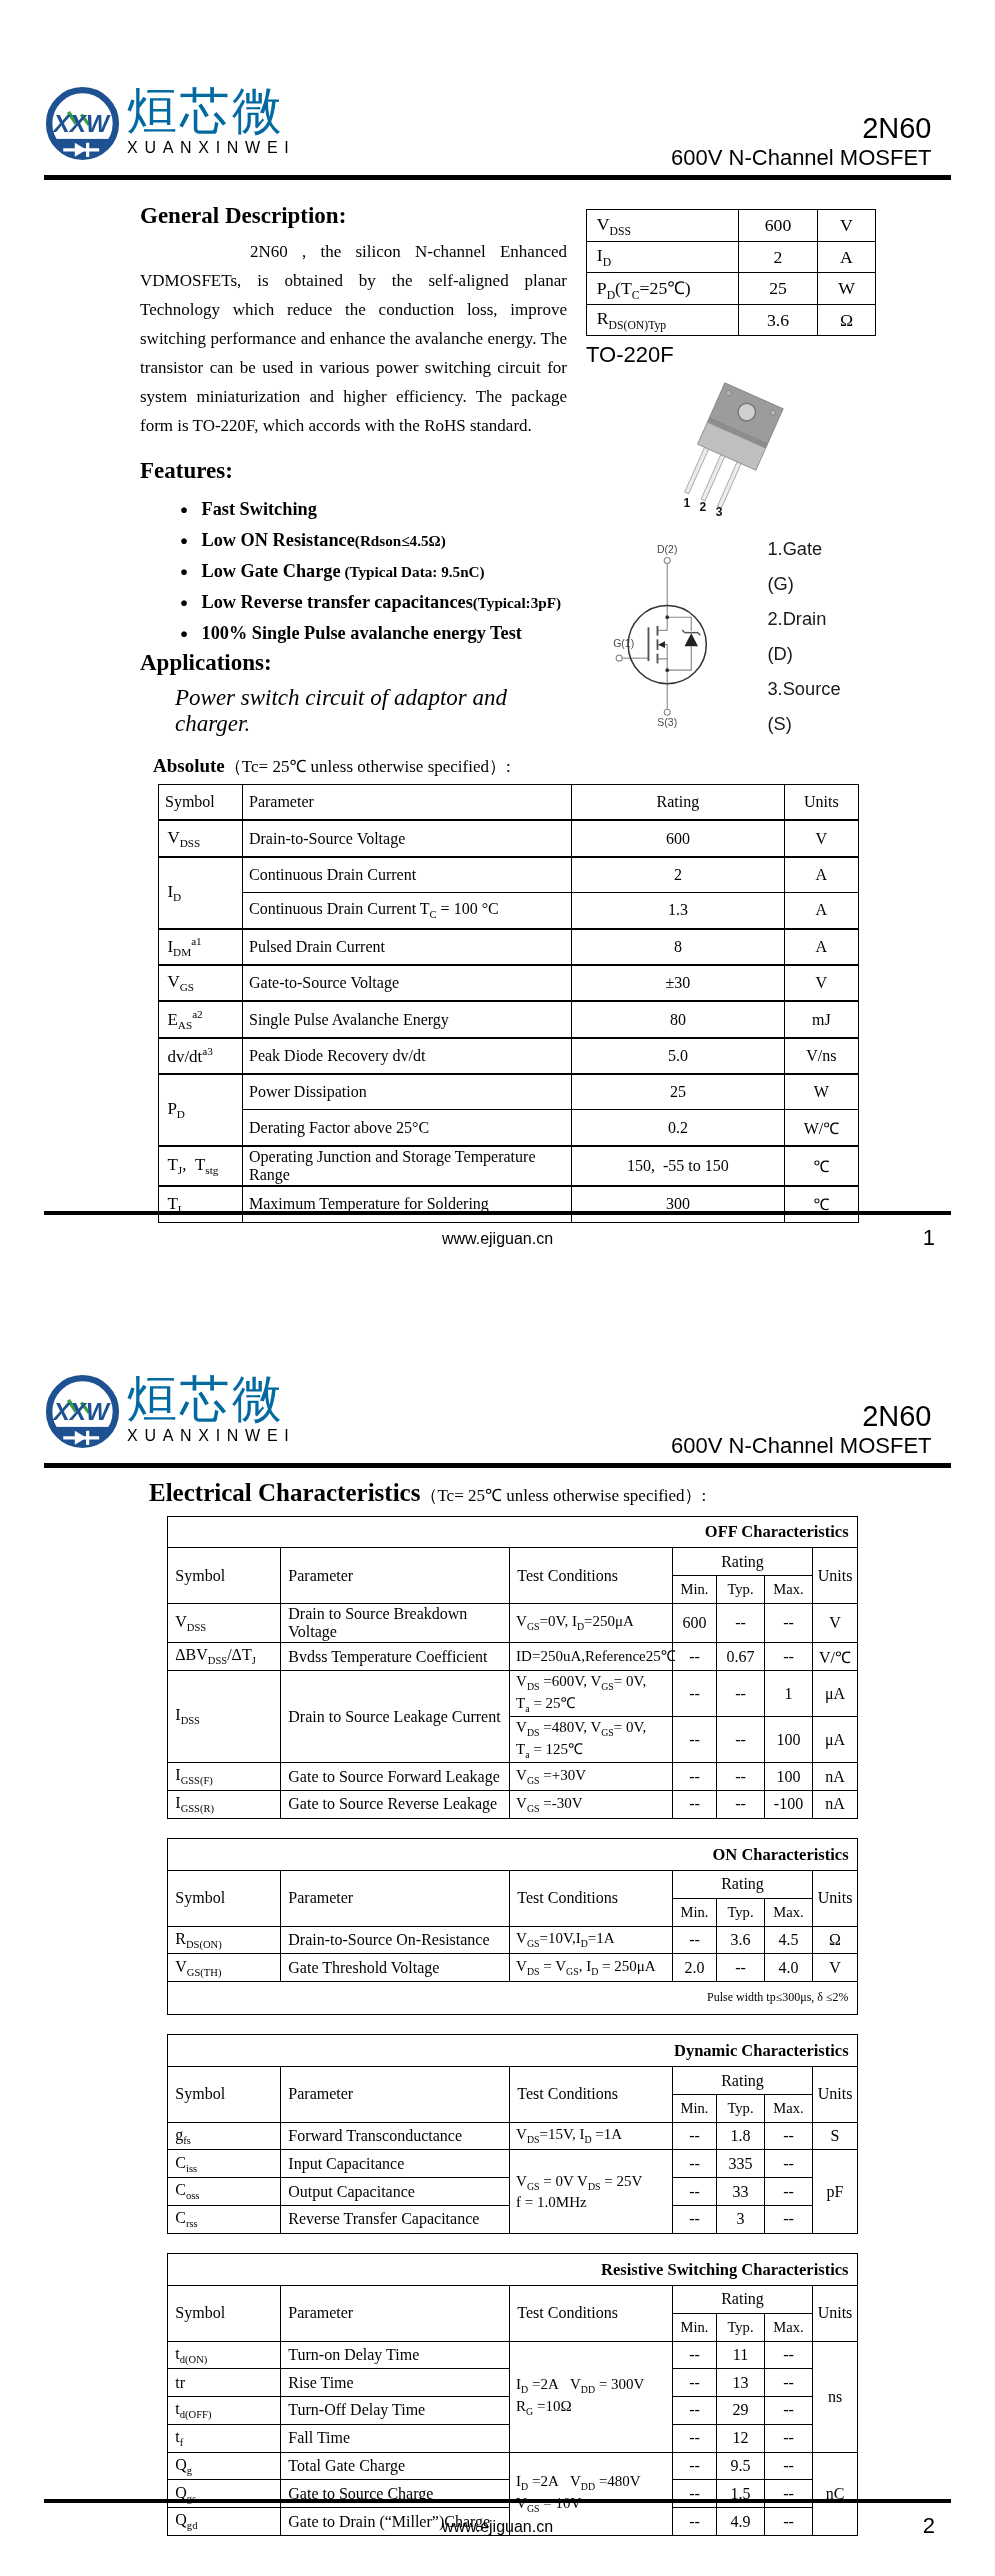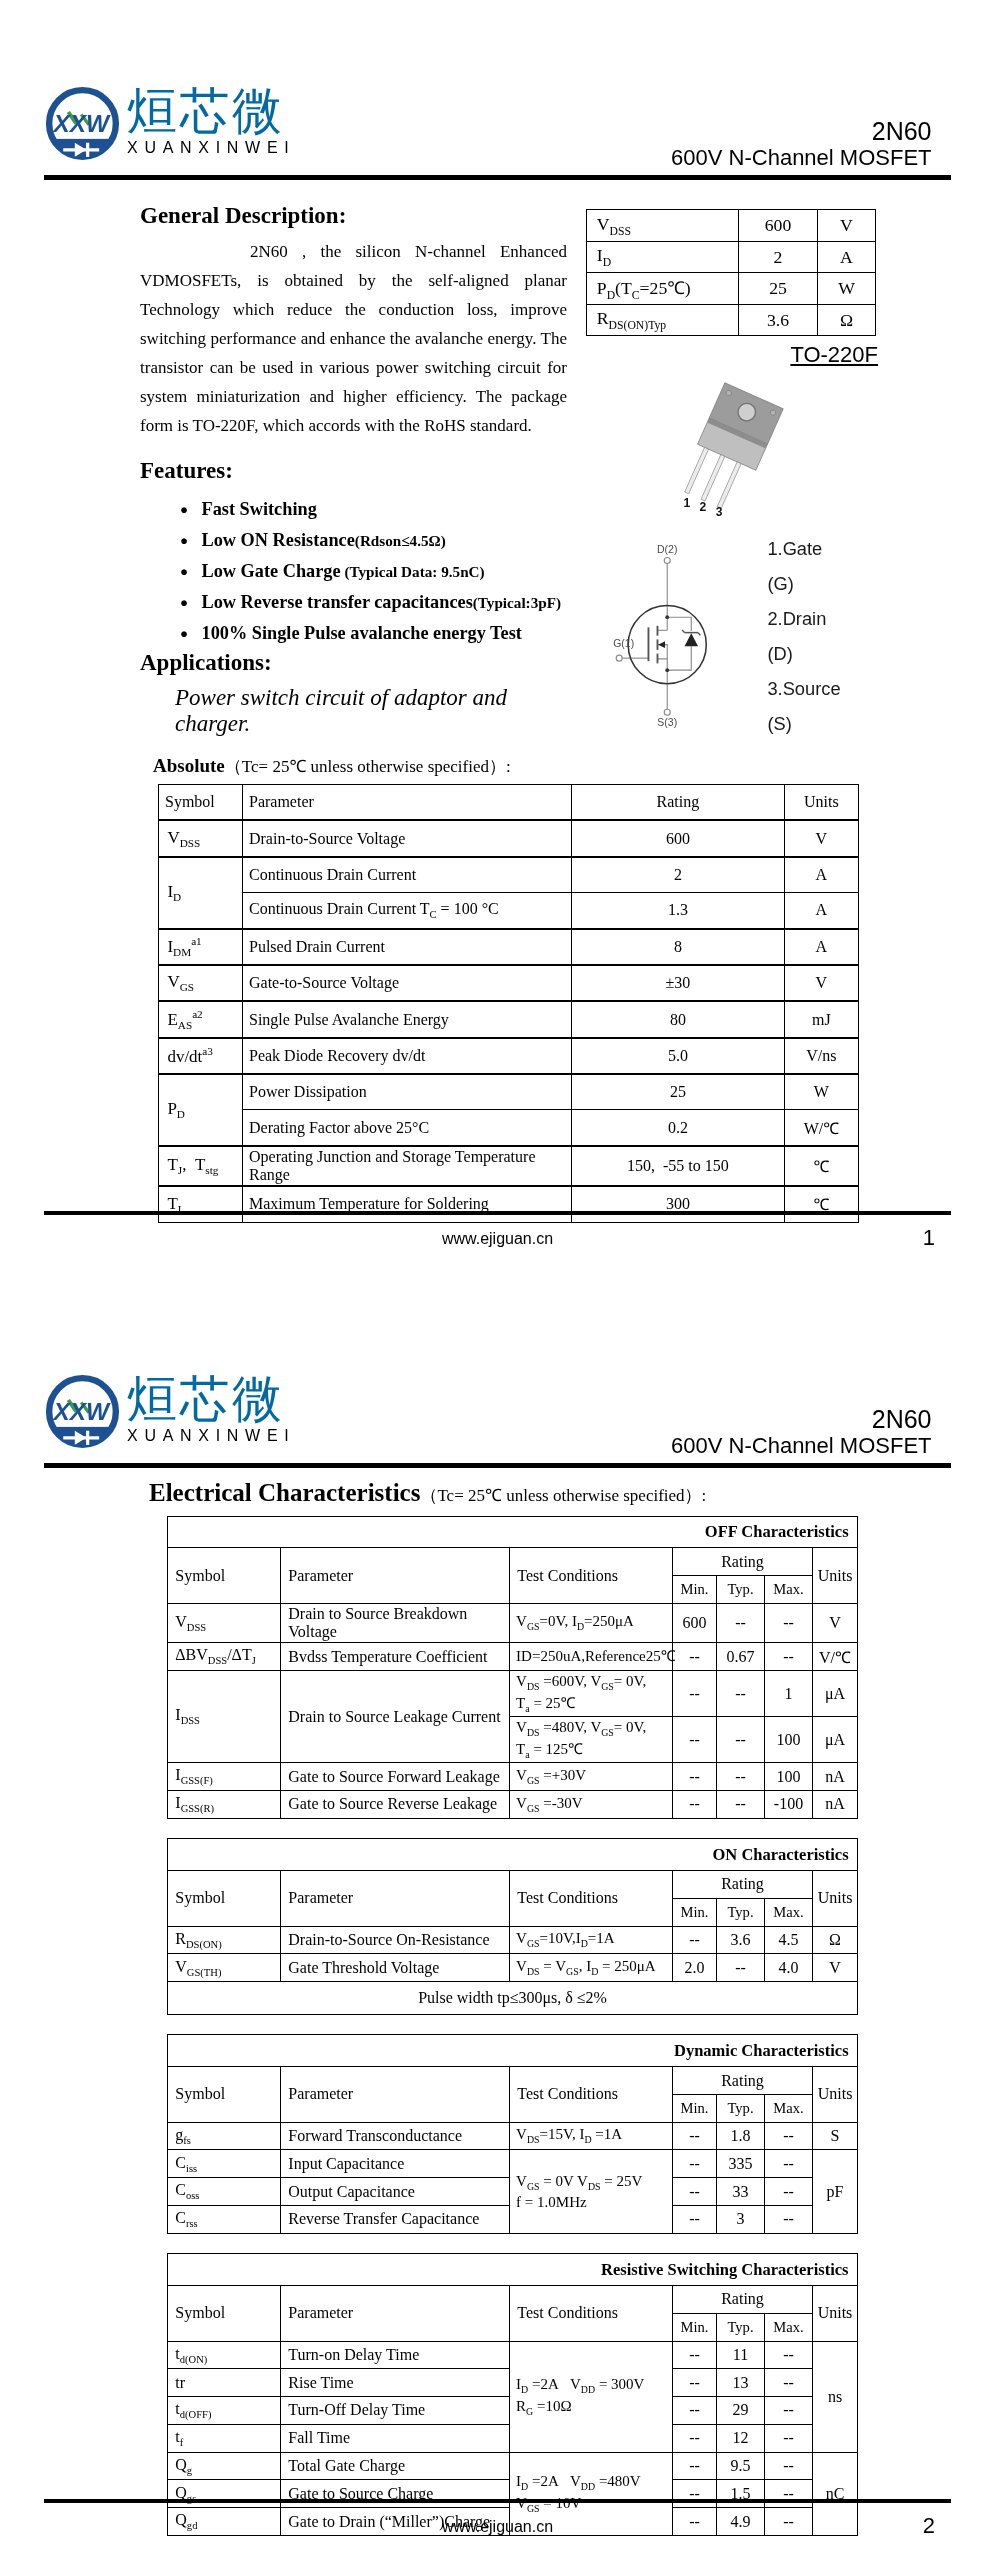--- a/index.html
+++ b/index.html
@@ -8,40 +8,40 @@
         padding:0 44px;overflow:hidden;font-family:"Liberation Serif",serif;}
   
   .page-header{position:relative;height:180px;}
   .brand{position:absolute;left:0px;top:85px;display:flex;align-items:flex-start;}
   .emblem{width:77px;height:77px;flex:none;}
   .brand-text{margin-left:6.1px;}
   .brand-cn{font-family:"Liberation Sans",sans-serif;font-weight:normal;font-size:50px;line-height:1.05;
             letter-spacing:2.4px;color:#0369a1;}
   .brand-en{font-family:"Liberation Sans",sans-serif;font-size:16px;letter-spacing:6.7px;color:#000;margin-top:1.2px;}
   .part-block{position:absolute;right:19.5px;bottom:8.5px;text-align:right;font-family:"Liberation Sans",sans-serif;}
-  .part-number{font-size:25px;line-height:1.1;}
+  .part-number{font-size:29px;line-height:1.1;}
   .part-subtitle{font-size:22px;line-height:1.2;}
   .header-rule{position:absolute;left:0;right:0;bottom:0;height:5.5px;background:#000;}
   
   .content{display:flex;margin-top:22px;}
   .col-left{width:427px;margin-left:96px;flex:none;}
   .col-right{width:292px;margin-left:auto;margin-right:73px;flex:none;}
   h2.sect{font-size:23px;font-weight:bold;margin:0;line-height:1.2;}
   .desc{font-size:17px;line-height:29px;text-align:justify;margin-top:7.3px;text-indent:110px;}
   .features-list{margin:9.8px 0 0 40px;}
   .feature{font-size:18.3px;font-weight:bold;line-height:30px;}
   .feature::before{content:"●";font-size:13.4px;margin-right:13.4px;vertical-align:1.2px;}
   .f-note{font-size:15.2px;}
   .apps-title{margin-top:8.5px;}
   .apps-text{font-size:23px;margin:8.5px 0 0 35px;font-style:italic;}
   
   .key-specs{border-collapse:collapse;table-layout:fixed;width:290px;margin-top:7.3px;border:1.8px solid #000;}
   .key-specs td{border:1.2px solid #000;height:30.5px;font-size:17.7px;padding:0 3.7px 0 9.8px;}
   .key-specs td.c{text-align:center;padding:0;}
-  .pkg-caption{font-family:"Liberation Sans",sans-serif;font-size:22px;text-align:right;margin-top:6.1px;text-decoration:underline;}
+  .pkg-caption{font-family:"Liberation Sans",sans-serif;font-size:22px;text-align:left;margin-top:6.1px;}
   .pkg-fig{text-align:center;margin-top:3.7px;}
   .sym-row{display:flex;align-items:center;margin-top:8.5px;}
   .mosfet-svg{width:128px;height:184px;margin-left:24.4px;flex:none;}
   .pin-list{margin-left:29px;font-family:"Liberation Sans",sans-serif;font-size:18.3px;color:#1a1a1a;width:107px;}
   .pin-item{display:flex;justify-content:space-between;line-height:35px;flex-direction:column;}
   
   .absolute-sect{margin-left:109px;margin-top:13.4px;}
   .abs-title-bold{font-size:19px;font-weight:bold;}
   .abs-title-rest{font-size:17px;}
   .abs-table{border-collapse:collapse;table-layout:fixed;width:701px;margin:6.1px 0 0 4.9px;border:1.8px solid #000;}
@@ -57,21 +57,21 @@
   .ec-title .b{font-size:25px;font-weight:bold;}
   .ec-title .r{font-size:17px;}
   .char-table{border-collapse:collapse;table-layout:fixed;width:689px;margin:19.5px 0 0 123px;border:1.8px solid #000;}
   .char-table th,.char-table td{border:1.2px solid #000;font-size:16px;font-weight:normal;text-align:center;
       height:24.4px;padding:1.2px 3.7px;}
   .char-table td.tl,.char-table th.tl{text-align:left;padding-left:7.3px;}
   .char-table td.test{font-size:15px;text-align:left;padding-left:6.1px;line-height:1.25;}
   .char-table tr.title-row td{font-size:16.5px;font-weight:bold;text-align:right;padding:4.9px 8.5px;
       border-bottom:1.8px solid #000;height:21px;}
   .char-table th.small{font-size:14.6px;}
-  .char-table tr.note-row td{font-size:16px;text-align:center;padding:4.9px 8.5px;height:22px;}
+  .char-table tr.note-row td{font-size:12px;text-align:right;padding:4.9px 8.5px;height:22px;}
   .char-table tr.tall td{height:34px;}
   table.first-tbl{margin-top:8.5px;}
   
   .page-footer{position:absolute;left:44px;right:44px;top:1211px;}
   .footer-rule{height:4.3px;background:#000;}
   .footer-row{position:relative;margin-top:14.6px;font-family:"Liberation Sans",sans-serif;}
   .footer-url{text-align:center;font-size:16px;}
   .footer-page{position:absolute;right:16px;top:-4.9px;font-size:22px;}
 </style>
 </head>

